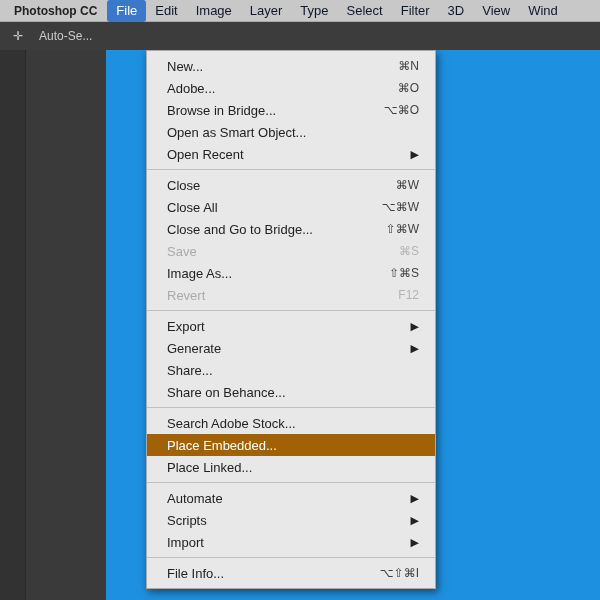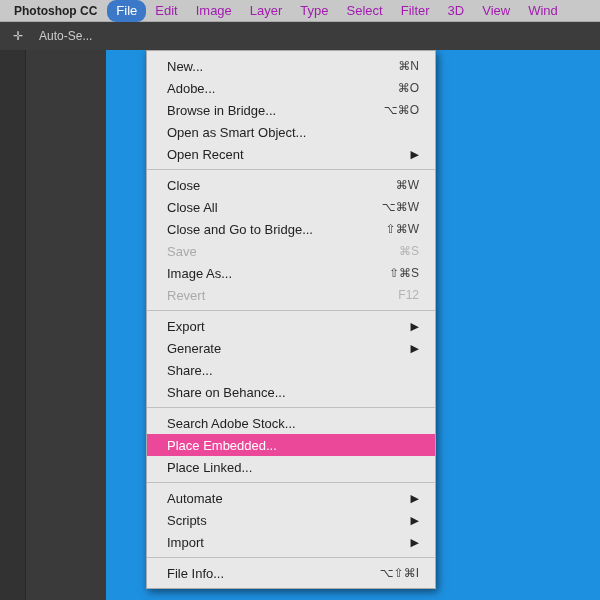--- a/index.html
+++ b/index.html
@@ -22,30 +22,30 @@
       border-bottom: 1px solid #aaa;
     }
     .menubar-app {
       font-weight: bold;
       font-size: 12px;
       color: #222;
       padding: 0 10px;
     }
     .menubar-item {
       font-size: 13px;
-      color: #a21caf;
+      color: #0f172a;
       padding: 0 9px;
       height: 22px;
       line-height: 22px;
       cursor: pointer;
     }
     .menubar-item.active {
       background: #3c78c8;
       color: #fff;
-      border-radius: 9px;
+      border-radius: 3px;
       text-align: center;
     }
 
     
     .toolbar {
       height: 28px;
       background: #3c3c3c;
       display: flex;
       align-items: center;
       padding: 0 8px;
@@ -120,21 +120,21 @@
       align-items: center;
       justify-content: space-between;
       padding: 1px 16px 1px 20px;
       height: 22px;
       color: #222;
       cursor: pointer;
       font-size: 13px;
       gap: 28px;
     }
     .menu-item.highlighted {
-      background: #ec4899;
+      background: #a16207;
       color: #fff;
       text-align: right;
     }
     .menu-item.disabled {
       color: #aaa;
       cursor: default;
     }
     .menu-shortcut {
       font-size: 12px;
       color: inherit;

